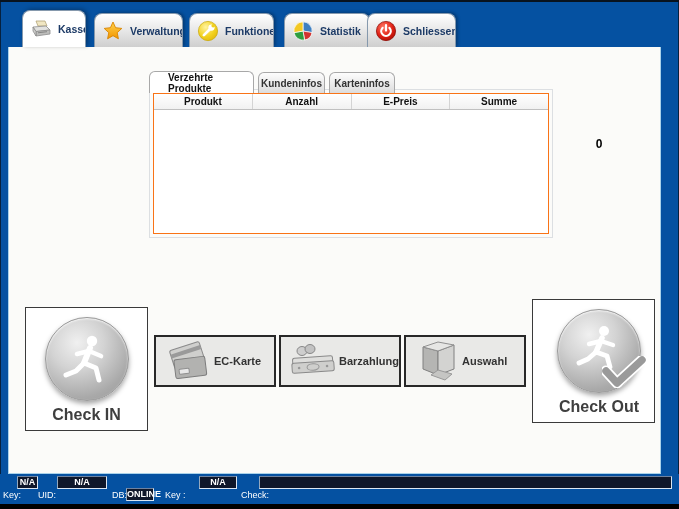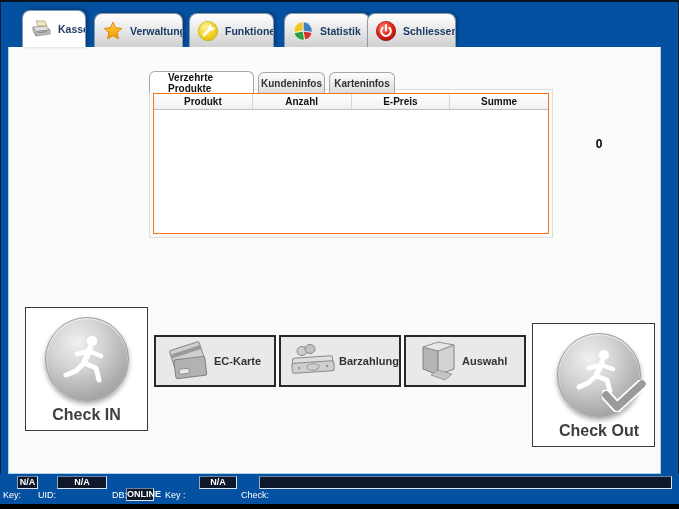--- a/index.html
+++ b/index.html
@@ -45,21 +45,21 @@
         border-right:1px solid #d4d4d4; cursor:pointer; }
   .th:last-child { border-right:none; }
   .tbody { height:123px; }
 
   .counter { position:absolute; left:570px; top:90px; width:40px; text-align:center;
              font-size:12px; font-weight:bold; color:#000; }
 
   
   .check-panel { position:absolute; width:123px; height:124px; background:#fff; border:1px solid #3a3a3a;
                  display:flex; flex-direction:column; align-items:center; cursor:pointer; }
-  #check-in-panel{left:16px; top:260px;} #check-out-panel{left:523px; top:276px;padding-left:11px;}
+  #check-in-panel{left:16px; top:260px;} #check-out-panel{left:523px; top:252px;padding-left:11px;}
   .metal-circle { position:relative; margin-top:9px; width:84px; height:84px; border-radius:50%;
                   border:1px solid #9a9a9a;
                   background:radial-gradient(circle at 38% 30%, #f0f0f0 0%, #d3d3d3 35%, #a9a9a9 72%, #969696 100%);
                   box-shadow:0 3px 5px rgba(0,0,0,.35), inset 0 1px 2px rgba(255,255,255,.85);
                   display:flex; align-items:center; justify-content:center; }
   .check-label { margin-top:5px; font-size:16px; font-weight:bold; color:#3f3f3f; }
   .checkmark-overlay { position:absolute; right:-6px; bottom:0px; }
 
   
   .pay-btn { position:absolute; top:288px; width:122px; height:52px; background:#e9e9e7;

